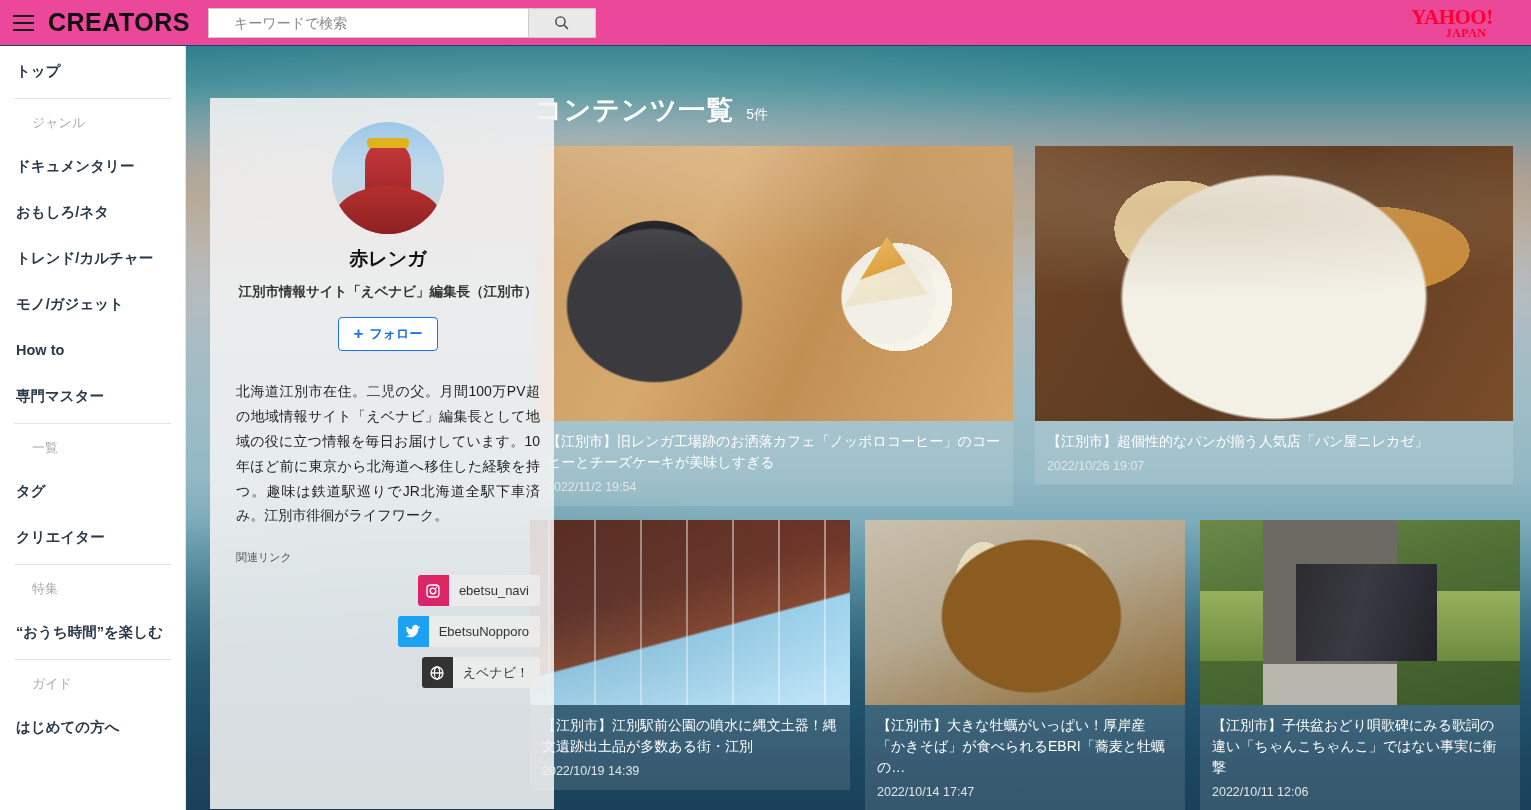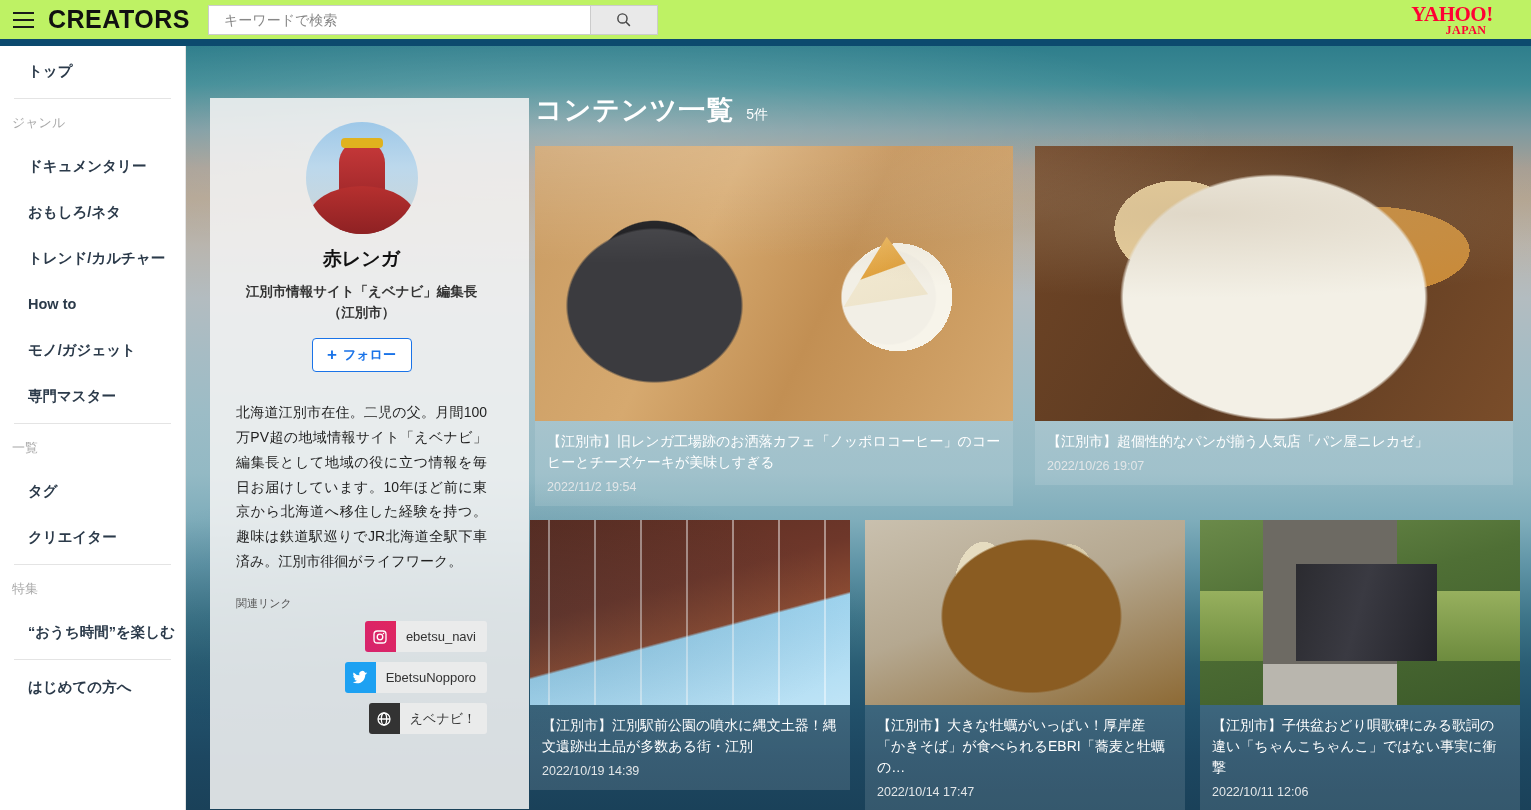--- a/index.html
+++ b/index.html
@@ -7,44 +7,44 @@
     width: 1531px; height: 810px;
     overflow: hidden;
     font-family: "Liberation Sans", sans-serif;
     background: #fff;
   }
 
   
   .header {
     position: absolute; top: 0; left: 0;
     width: 1531px; height: 46px;
-    background: #bef264;
-    border-bottom: 7px solid #0c4a6e;
+    background: #ec4899;
+    border-bottom: 1px solid #0c4a6e;
     display: flex; align-items: center;
     z-index: 40;
   }
   .burger {
     width: 46px; height: 46px;
     display: flex; flex-direction: column;
     align-items: center; justify-content: center;
     gap: 5px; cursor: pointer;
   }
   .burger i { display: block; width: 21px; height: 2px; background: #1a1a1a; }
   .brand {
     font-size: 25px; font-weight: bold;
     letter-spacing: 0.5px; color: #111;
     margin-left: 2px; margin-right: 18px;
     font-family: "Liberation Sans", sans-serif;
     white-space: nowrap;
   }
   .searchwrap { display: flex; align-items: center; }
   .searchbox {
-    width: 382px; height: 30px;
+    width: 320px; height: 30px;
     border: 1px solid #ccc; border-right: none;
-    padding: 0 15px; font-size: 14px; color: #333;
+    padding: 0 25px; font-size: 14px; color: #333;
     outline: none; background: #fff;
     font-family: "Liberation Sans", sans-serif;
   }
   .searchbox::placeholder { color: #888; }
   .searchbtn {
     width: 68px; height: 30px;
     background: #e9e9e9; border: 1px solid #ccc;
     display: flex; align-items: center; justify-content: center;
     cursor: pointer;
   }
@@ -59,28 +59,29 @@
   .sidebar {
     position: absolute; top: 46px; left: 0;
     width: 186px; height: 764px;
     background: #fff;
     border-right: 1px solid #e4e4e4;
     overflow: hidden;
     padding-top: 2px;
   }
   .nav-item {
     height: 46px; display: flex; align-items: center;
-    padding-left: 28px; font-size: 14.5px;
+    padding-left: 16px; font-size: 14.5px;
     color: #2b3a4a; font-weight: bold; cursor: pointer;
     white-space: nowrap;
   }
   .nav-head {
     height: 40px; display: flex; align-items: center;
     padding-left: 12px; font-size: 13px; color: #aaa;
     font-weight: normal;
+    margin-left: 20px;
   }
   .nav-sep { height: 1px; background: #e4e4e4; margin: 4px 14px; }
 
   
   .stage {
     position: absolute; top: 46px; left: 186px;
     width: 1345px; height: 764px;
     overflow: hidden;
     background:
       linear-gradient(to bottom,
@@ -107,23 +108,23 @@
     background:
       radial-gradient(ellipse 900px 180px at 30% 12%, rgba(255,255,255,.22), rgba(255,255,255,0) 70%),
       radial-gradient(ellipse 700px 120px at 75% 22%, rgba(180,160,130,.30), rgba(0,0,0,0) 70%),
       radial-gradient(ellipse 600px 200px at 20% 75%, rgba(0,40,60,.18), rgba(0,0,0,0) 70%);
     pointer-events:none;
   }
 
   
   .profile {
     position: absolute; left: 24px; top: 52px;
-    width: 319px; height: 711px;
+    width: 344px; height: 711px;
     background: rgba(243,243,243,0.88);
-    padding: 24px 42px 0 26px;
+    padding: 24px 14px 0 26px;
     overflow: hidden;
     z-index: 5;
   }
   .avatar {
     width: 112px; height: 112px; border-radius: 50%;
     margin: 0 auto; overflow: hidden;
     background: linear-gradient(to bottom, #9ec8e8 0%, #bcd8ec 40%, #cfd6d4 100%);
     position: relative;
   }
   .avatar .body {
@@ -305,34 +306,35 @@
 </div>
 
 <div class="sidebar">
   <div class="nav-item">トップ</div>
   <div class="nav-sep"></div>
 
   <div class="nav-head">ジャンル</div>
   <div class="nav-item">ドキュメンタリー</div>
   <div class="nav-item">おもしろ/ネタ</div>
   <div class="nav-item">トレンド/カルチャー</div>
+  <div class="nav-item">モノ/ガジェット</div>
   <div class="nav-item">How to</div>
-  <div class="nav-item">モノ/ガジェット</div>
   <div class="nav-item">専門マスター</div>
   <div class="nav-sep"></div>
 
   <div class="nav-head">一覧</div>
   <div class="nav-item">タグ</div>
   <div class="nav-item">クリエイター</div>
   <div class="nav-sep"></div>
 
   <div class="nav-head">特集</div>
   <div class="nav-item">“おうち時間”を楽しむ</div>
   <div class="nav-sep"></div>
 
+  <div class="nav-head">ガイド</div>
   <div class="nav-item">はじめての方へ</div>
 </div>
 
 <div class="stage">
 
   <div class="profile">
     <div class="avatar">
       <div class="body"></div>
       <div class="hat"></div>
       <div class="shoulders"></div>

